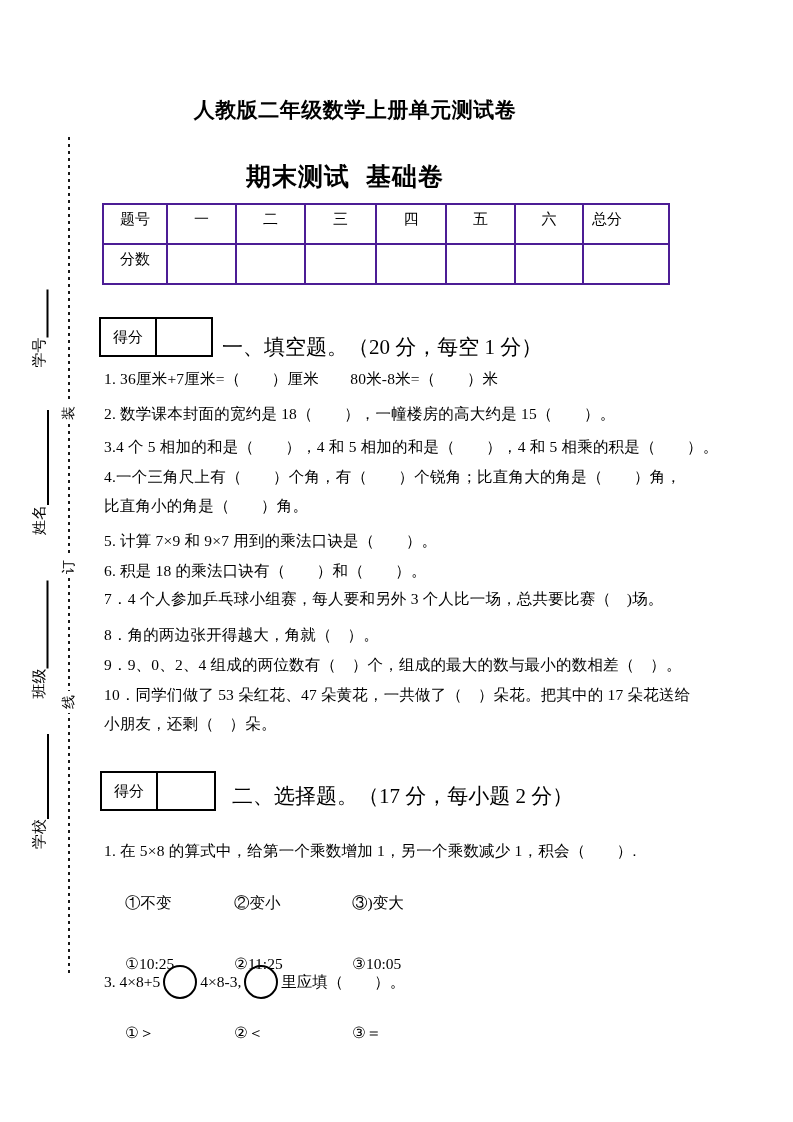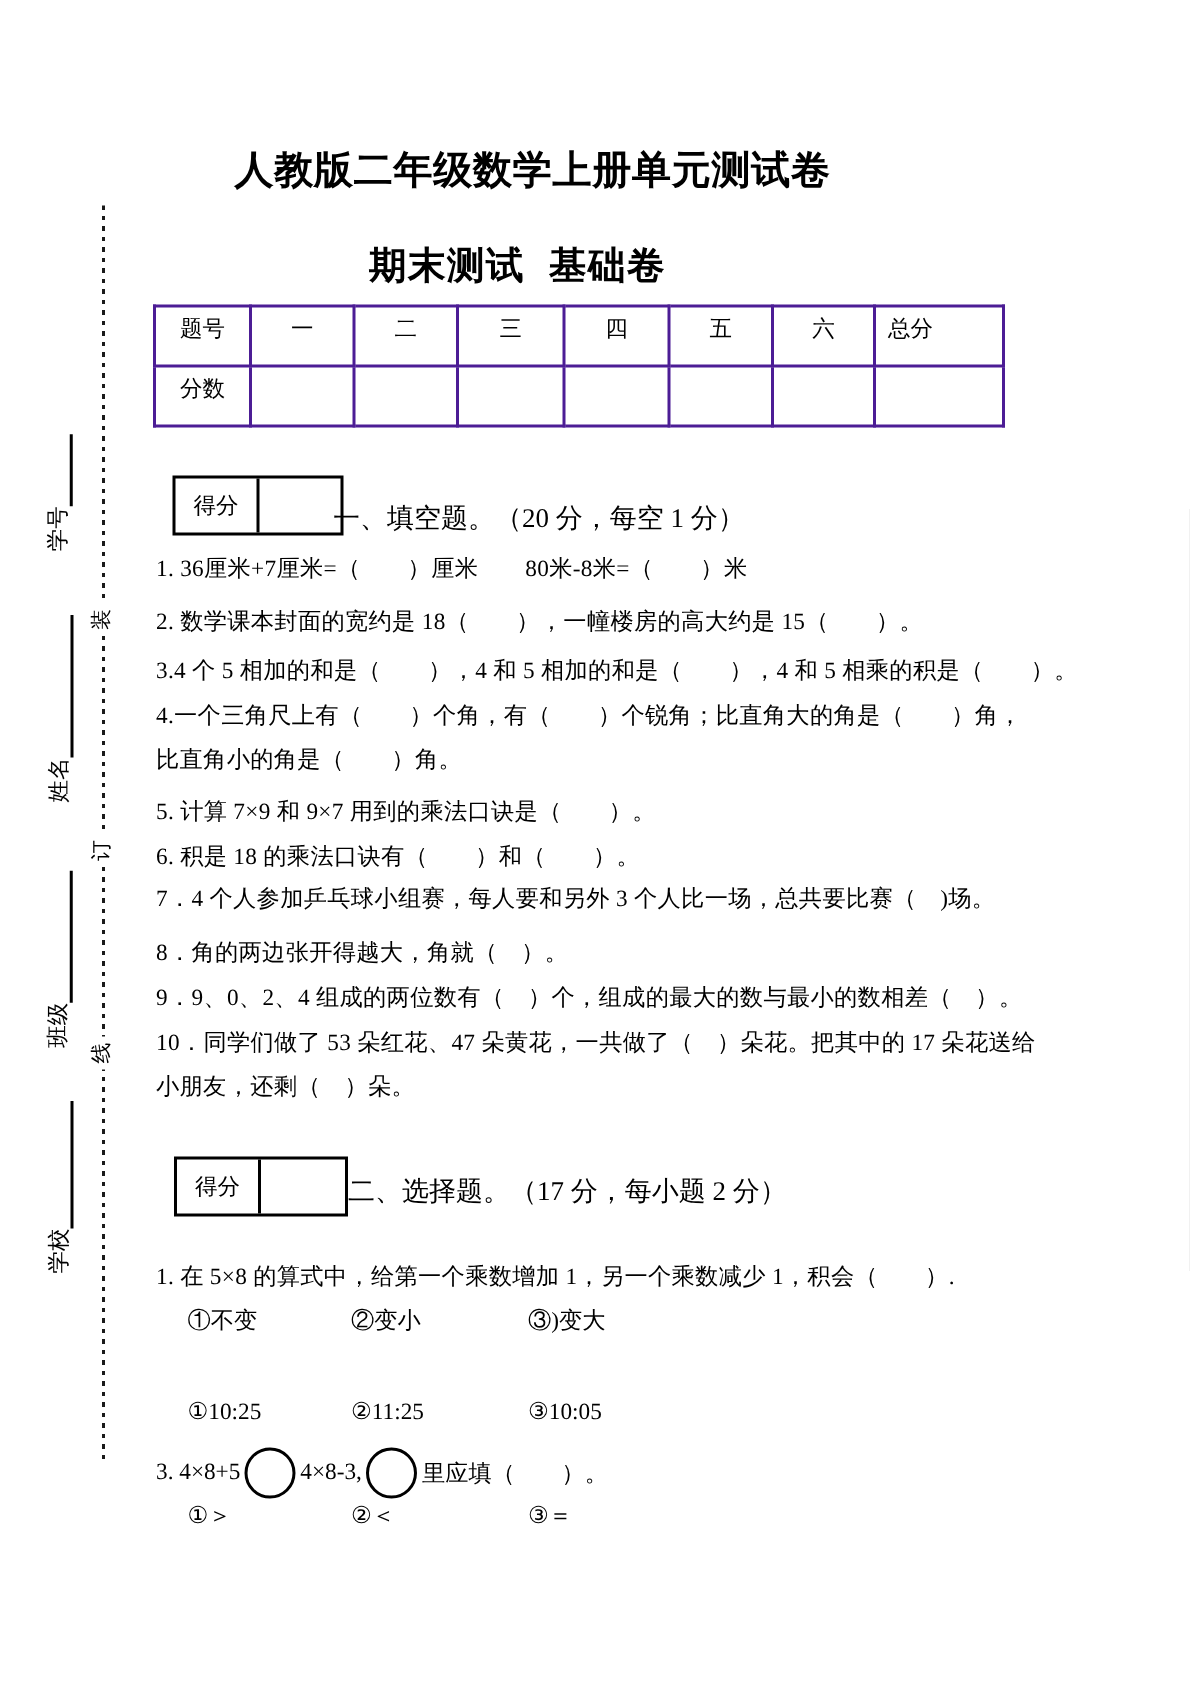--- a/index.html
+++ b/index.html
@@ -24,21 +24,21 @@
     position:absolute; height:20px; transform:rotate(-90deg);
     display:flex; align-items:flex-end; white-space:nowrap;
     font-size:15px;
   }
   .m-field .uline { display:inline-block; border-bottom:2px solid #000; height:13px; }
 
   
   .title1 {
     position:absolute; left:100px; top:96px; width:510px; text-align:center;
     font-family:"Liberation Sans","DejaVu Sans",sans-serif;
-    font-weight:bold; font-size:26px; letter-spacing:0.5px;
+    font-weight:bold; font-size:21px; letter-spacing:0.5px;
   }
   .title2 {
     position:absolute; left:90px; top:160px; width:510px; text-align:center;
     font-family:Liberation Mono, monospace;
     font-weight:bold; font-size:25px; letter-spacing:1px;
   }
 
   
   .score-table {
     position:absolute; left:102px; top:203px;
@@ -46,37 +46,37 @@
   }
   .score-table td {
     border:2px solid #4c1d95; height:33px; padding:5px 0 0 0;
     text-align:center; vertical-align:top; font-size:15px;
   }
   .score-table td.left-al { text-align:left; padding-left:8px; }
 
   
   .score-box {
     position:absolute; border:2px solid #000; display:flex;
-    font-size:15px; background:#fff;margin-left:16px;
+    font-size:15px; background:#fff;
   }
   .score-box .lbl {
     width:54px; border-right:2px solid #000;
     display:flex; align-items:center; justify-content:center;
   }
   .score-box .blank { flex:1; }
 
-  .sec-h { position:absolute; font-size:18px; white-space:nowrap; }
+  .sec-h { position:absolute; font-size:21px; white-space:nowrap; }
 
   
   .qline {
     position:absolute; left:104px; font-size:15.5px;
     white-space:nowrap; letter-spacing:0.2px;
   }
   .optrow { position:absolute; left:104px; width:600px; height:22px; font-size:15.5px; }
-  .optrow .opt { position:absolute; white-space:nowrap; }
+  .optrow .opt { position:absolute; white-space:nowrap;margin-top:23px; }
   .optrow .o1 { left:21px; }
   .optrow .o2 { left:130px; }
   .optrow .o3 { left:248px; }
 
   .circrow {
     position:absolute; left:104px; top:962px; height:40px;
     display:flex; align-items:center;
     font-size:15.5px; white-space:nowrap;justify-content:space-between;
   }
   .circle {

